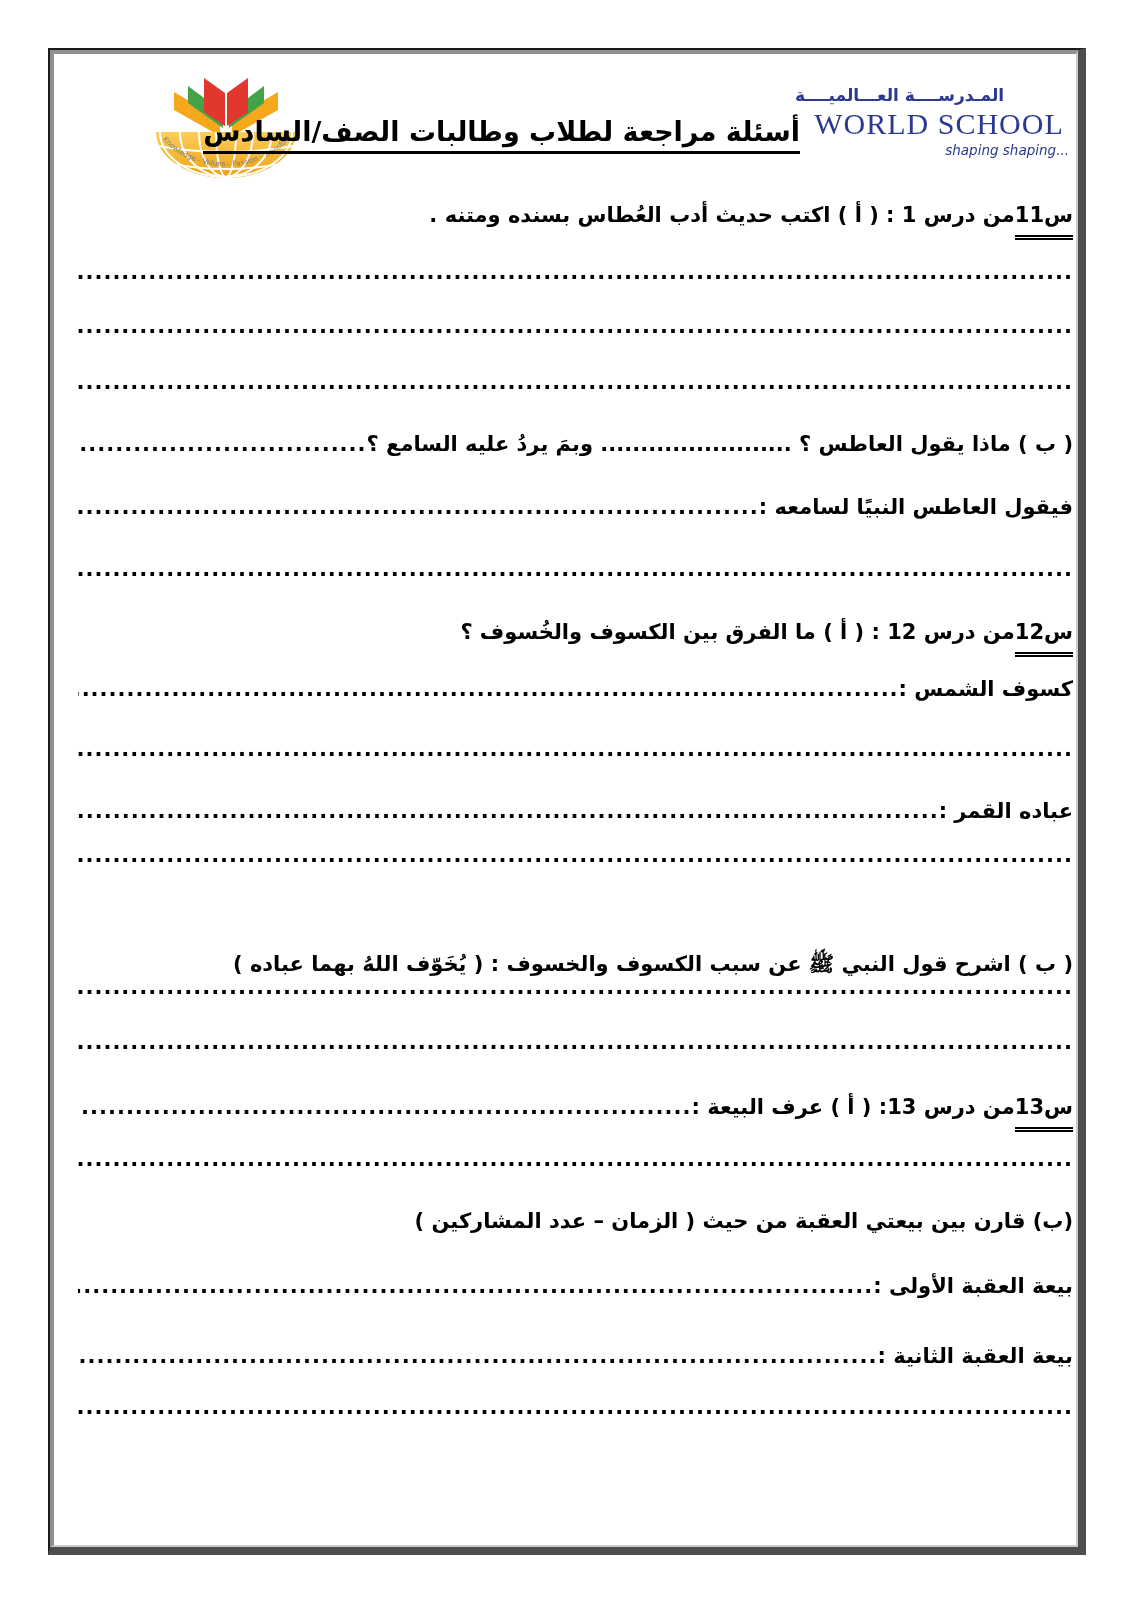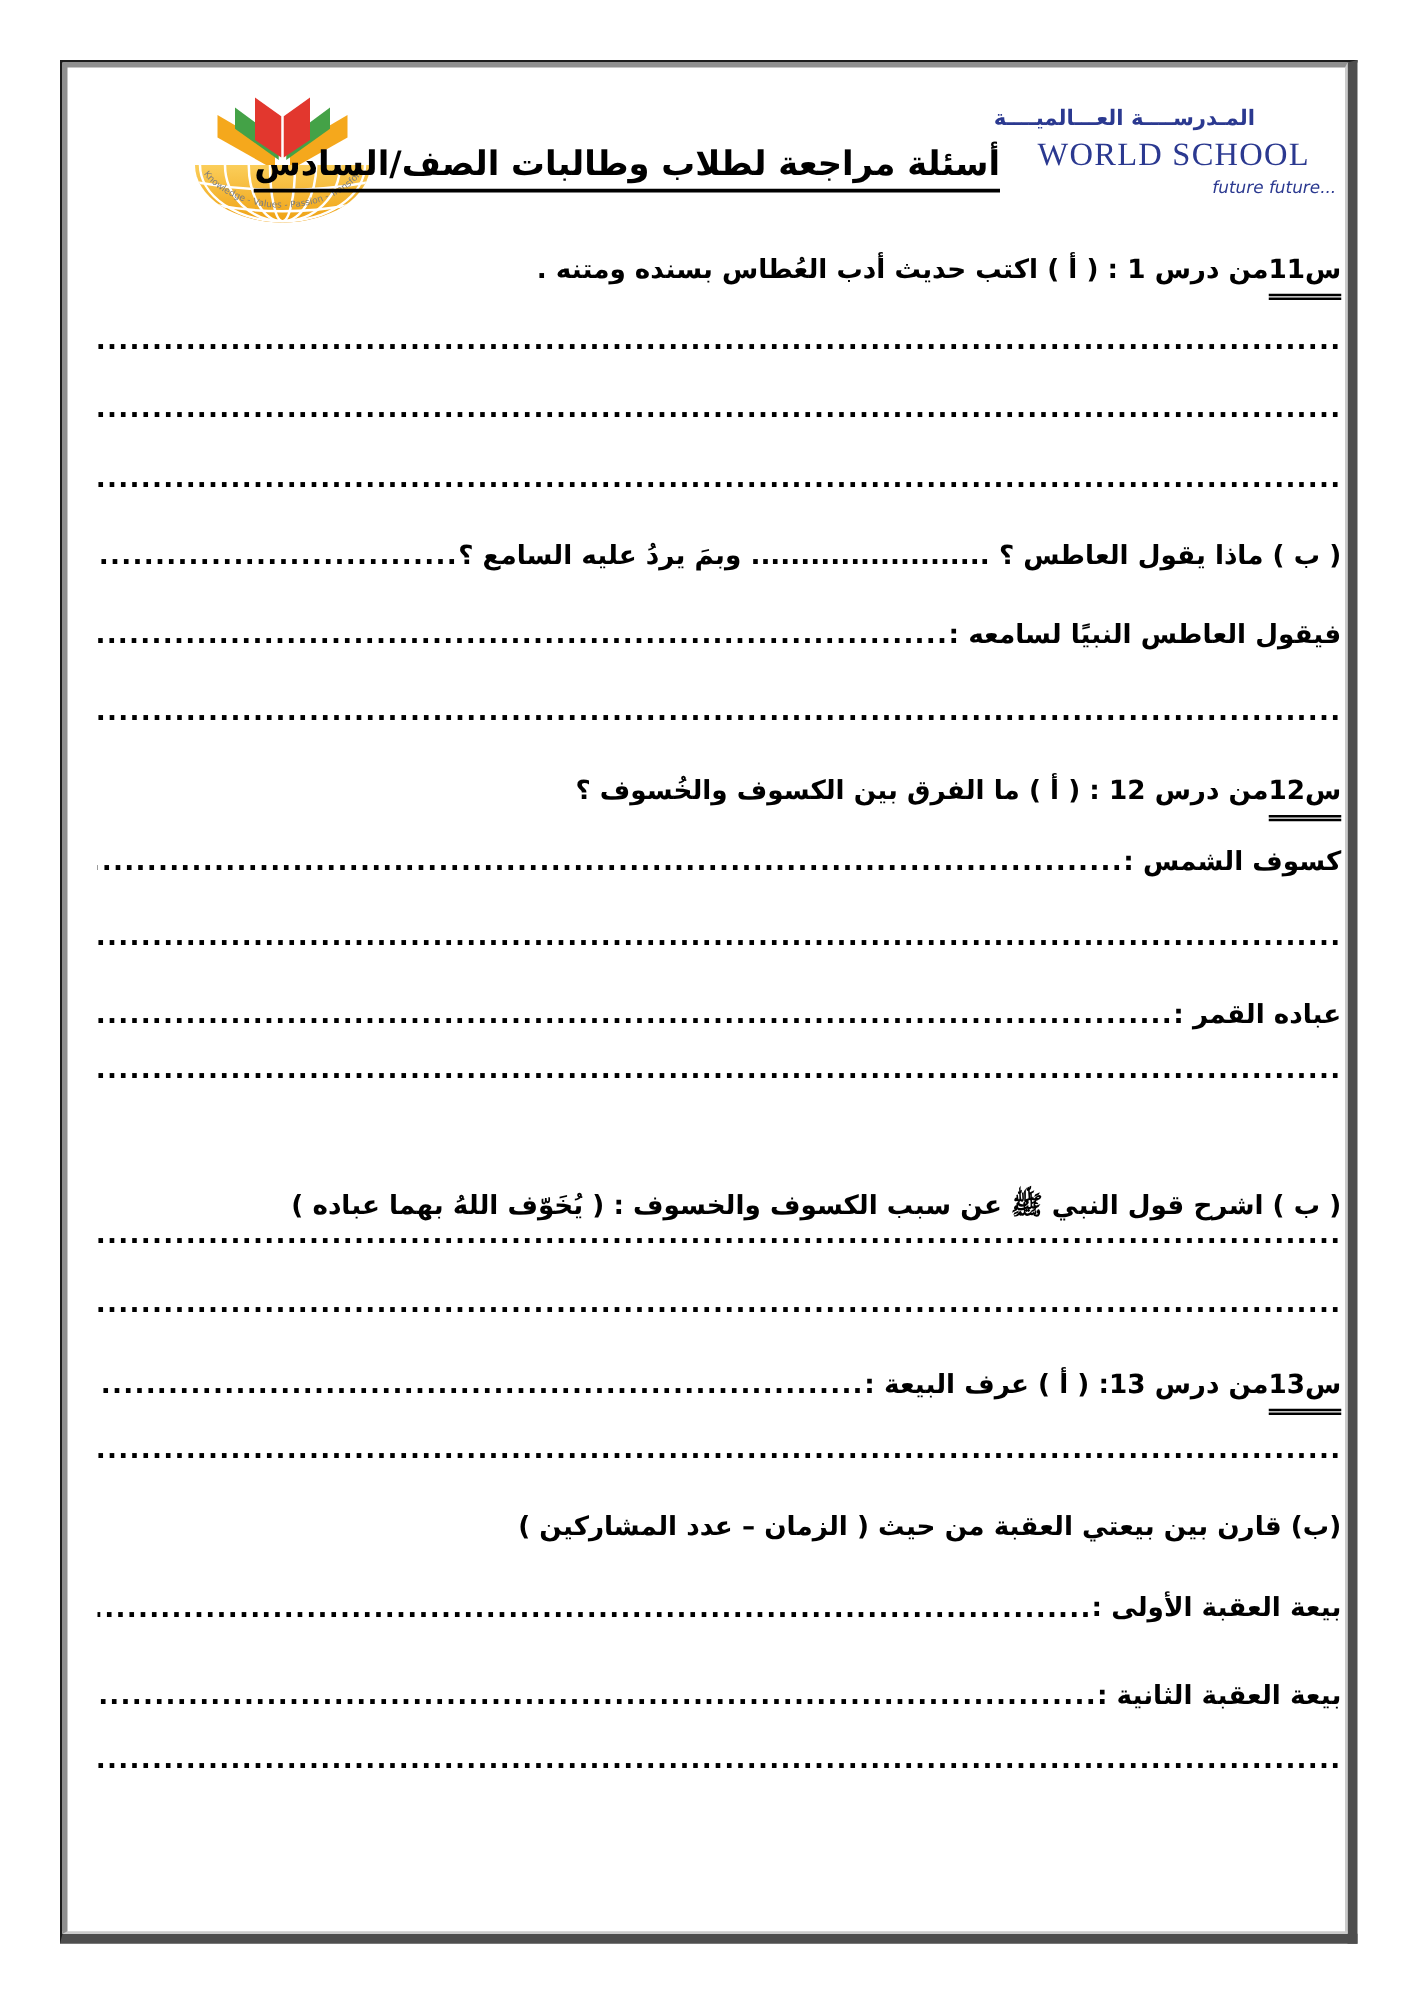--- a/index.html
+++ b/index.html
@@ -12,21 +12,21 @@
   .frame-inner{width:100%;height:100%;box-sizing:border-box;
         border-top:4px solid #8f8f8f;border-left:4px solid #8f8f8f;
         border-right:2px solid #cbcbcb;border-bottom:2px solid #cbcbcb;}
   
   .logo{position:absolute;left:142px;top:74px;width:168px;height:120px;}
   .title-wrap{position:absolute;left:295px;top:116px;width:505px;text-align:center;direction:rtl;}
   .title-text{display:inline-block;font-size:27px;font-weight:700;border-bottom:3px solid #000;
         padding-bottom:4px;white-space:nowrap;}
   .school{position:absolute;left:795px;top:84px;width:288px;color:#2B3990;}
   .school-ar{font-size:17px;font-weight:700;direction:rtl;text-align:left;line-height:22px;}
-  .school-en{font-family:"Liberation Serif",serif;font-size:26px;letter-spacing:1px;text-align:center;
+  .school-en{font-family:"Liberation Serif",serif;font-size:30px;letter-spacing:1px;text-align:center;
         line-height:36px;white-space:nowrap;}
   .school-tag{font-style:italic;font-size:13.5px;text-align:right;padding-right:14px;line-height:16px;}
   
   .row{position:absolute;left:78px;right:58px;display:flex;direction:rtl;align-items:baseline;
         font-size:21px;font-weight:700;line-height:40px;height:40px;white-space:nowrap;}
   .row .lbl{flex:0 0 auto;}
   .row .fill{flex:1 1 auto;overflow:hidden;direction:rtl;letter-spacing:1px;}
   .dul{border-bottom:5px double #000;}
 </style>
 </head>
@@ -73,21 +73,21 @@
     </text>
   </svg>
 
   <div class="title-wrap">
     <span class="title-text">أسئلة مراجعة لطلاب وطالبات  الصف/السادس</span>
   </div>
 
   <div class="school">
     <div class="school-ar">المـدرســــة العـــالميــــة</div>
     <div class="school-en">WORLD SCHOOL</div>
-    <div class="school-tag">future future...</div>
+    <div class="school-tag">shaping shaping...</div>
   </div>
 
   <div class="row" style="top:195px">
     <span class="lbl dul">س11</span>
       <span class="lbl">من درس 1  :  ( أ ) اكتب حديث أدب العُطاس بسنده ومتنه .</span>
   </div>
   <div class="row" style="top:252px">
     <span class="fill">......................................................................................................................................................................</span>
   </div>
   <div class="row" style="top:306px">

